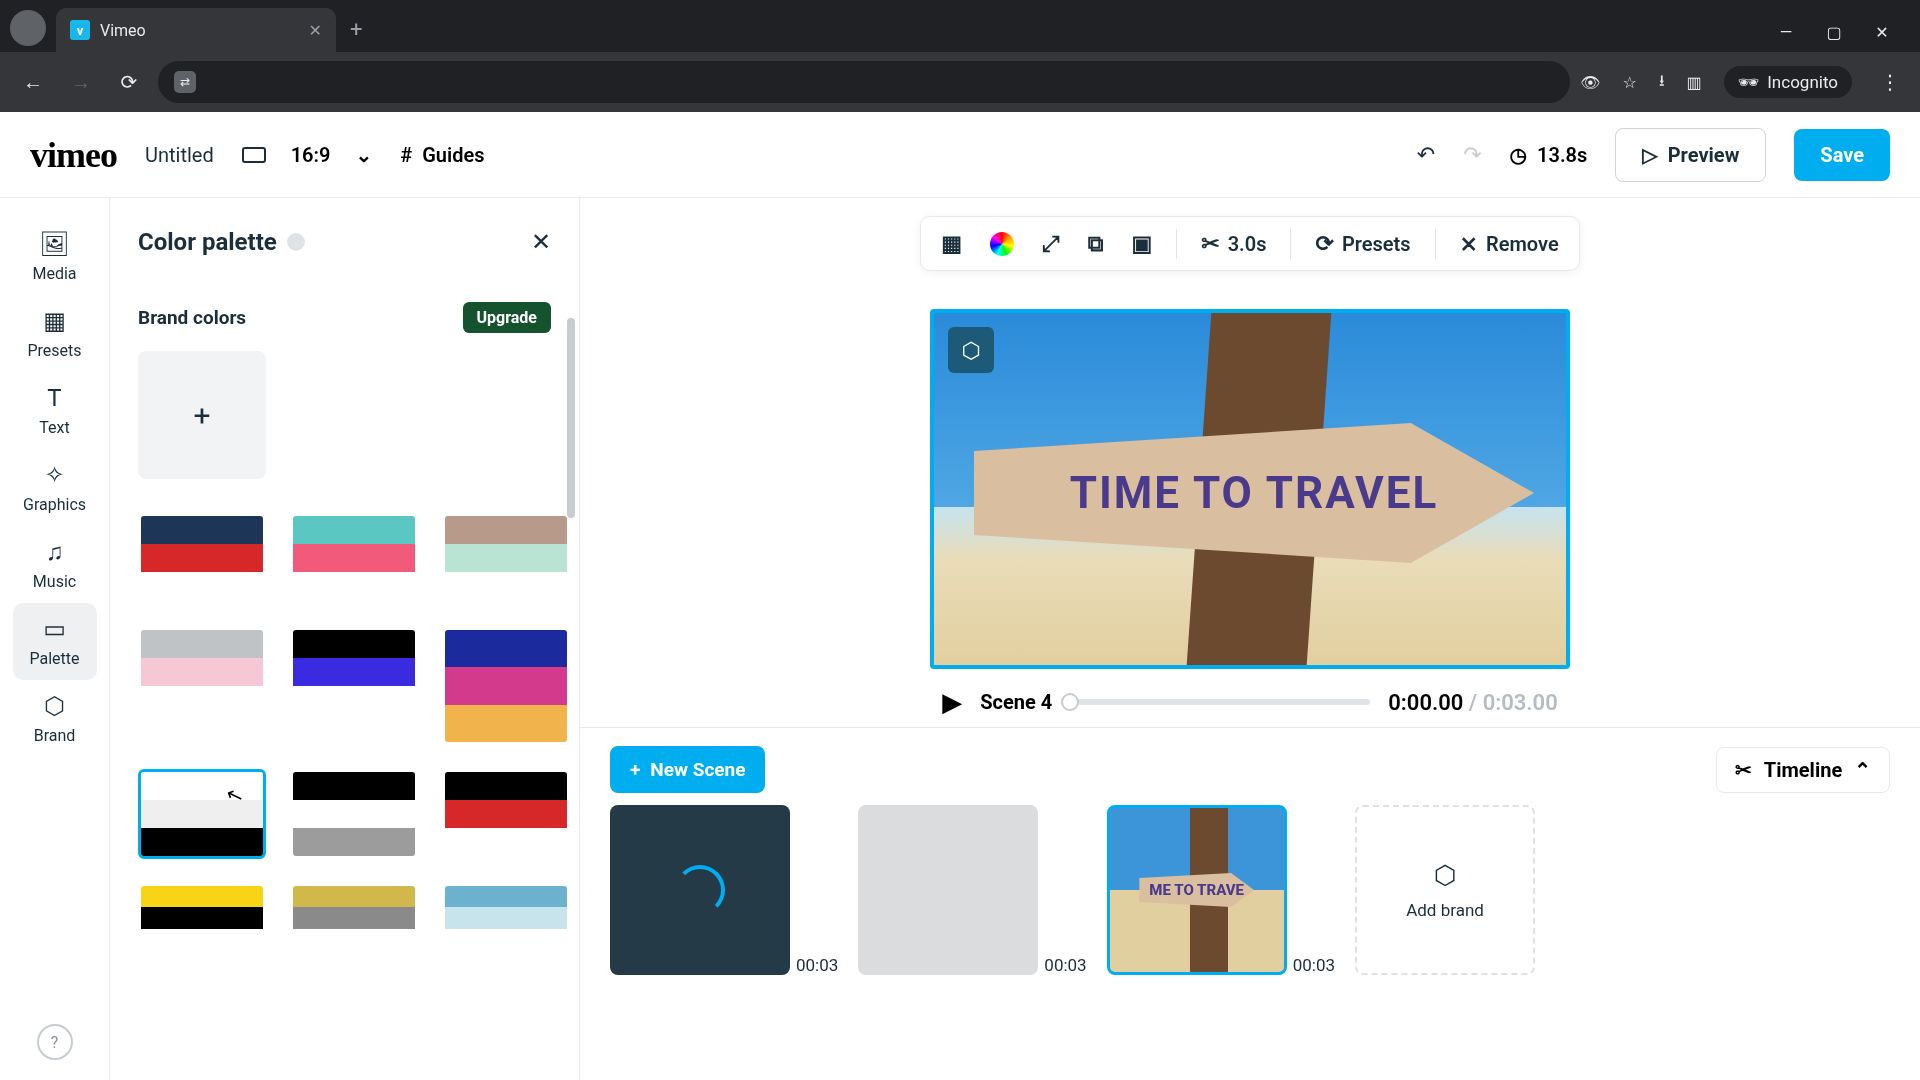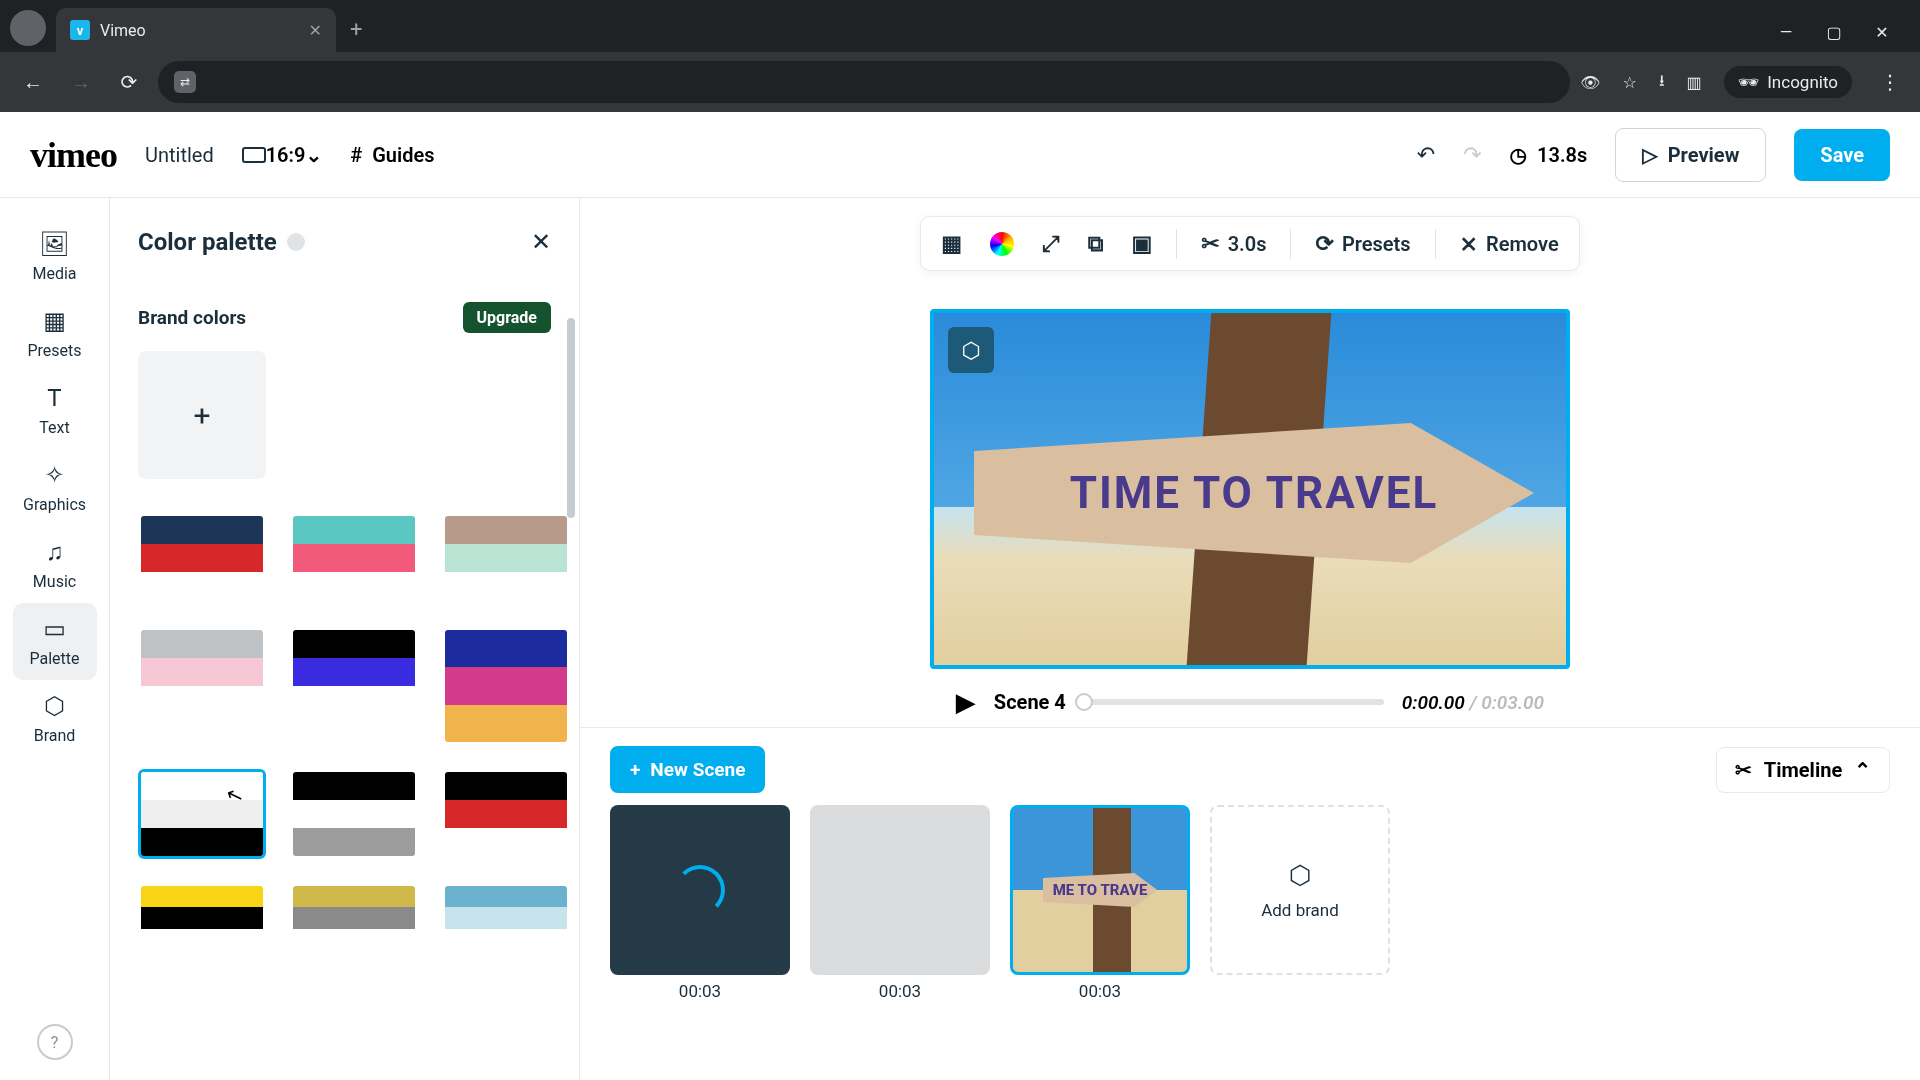--- a/index.html
+++ b/index.html
@@ -27,21 +27,21 @@
 .incognito-pill { background:#202124; border-radius:20px; padding:6px 14px; display:flex; align-items:center; gap:8px; font-size:17px;}
 .more-btn { font-size:20px; cursor:pointer; padding:0 6px;}
 
 
 .app { flex:1; background:#fff; display:flex; flex-direction:column; }
 
 
 .top-bar { height: 86px; border-bottom: 1px solid #e7e9eb; display:flex; align-items:center; padding: 0 30px; gap: 28px; }
 .vimeo-logo { font-family: Georgia, serif; font-weight: bold; font-size: 36px; color:#000; letter-spacing:-1px; }
 .top-bar .muted { color:#1a2e3b; font-size:20px; }
-.ratio-btn { display:flex; align-items:center; gap:0; font-size:20px; font-weight:600; cursor:pointer; }
+.ratio-btn { display:flex; align-items:center; gap:25px; font-size:20px; font-weight:600; cursor:pointer; }
 .ratio-btn .rect { width:24px; height:16px; border:2.5px solid #1a2e3b; border-radius:3px; }
 .guides-btn { display:flex; align-items:center; gap:10px; font-size:20px; font-weight:600; cursor:pointer; }
 .top-spacer { flex:1; }
 .hist-btn { font-size:22px; cursor:pointer; color:#1a2e3b; }
 .hist-btn.disabled { color:#c7ccd0; }
 .duration-pill { display:flex; align-items:center; gap:10px; font-size:20px; font-weight:600; }
 .btn { border:none; border-radius:8px; font-size:20px; font-weight:700; padding: 14px 26px; cursor:pointer; display:flex; align-items:center; gap:10px;}
 .btn-preview { background:#fff; border:1.5px solid #d0d4d8; color:#1a2e3b; }
 .btn-save { background:#00adef; color:#fff; }
 
@@ -92,31 +92,31 @@
 .sign-arrow { position:absolute; top:110px; left:40px; width:560px; height:140px; background:#d9bfa0; display:flex;align-items:center;justify-content:center; clip-path: polygon(0% 20%, 78% 0%, 100% 50%, 78% 100%, 0% 80%); }
 .sign-text { font-size:44px; font-weight:700; color:#4a3a8c; letter-spacing:2px; }
 .stage-badge { position:absolute; top:14px; left:14px; width:46px; height:46px; background:#1d5a78; border-radius:6px; display:flex;align-items:center;justify-content:center;color:#fff;font-size:22px;}
 
 
 .playbar { display:flex; align-items:center; gap:18px; justify-content:center; padding: 18px 0 10px; }
 .play-btn { font-size:26px; cursor:pointer; }
 .scene-label { font-size:20px; font-weight:700; }
 .seek { width: 300px; height:6px; background:#e0e3e6; border-radius:3px; position:relative; }
 .seek .handle { position:absolute; left:0; top:50%; transform:translate(-50%,-50%); width:18px;height:18px;border-radius:50%;background:#fff;border:2px solid #c7ccd0;}
-.timecode { font-size:19px; font-weight:600;font-style:italic; }
+.timecode { font-size:22px; font-weight:600; }
 .timecode .dur { color:#b6bcc1; }
 
 
 .bottom-strip { border-top:1px solid #e7e9eb; padding: 18px 30px; display:flex; flex-direction:column; gap:12px; }
 .strip-top { display:flex; align-items:center; }
 .newscene-btn { background:#00adef; color:#fff; border:none; border-radius:8px; padding:12px 20px; font-size:19px; font-weight:700; display:flex;align-items:center;gap:10px;cursor:pointer;}
 .timeline-btn { margin-left:auto; display:flex; align-items:center; gap:12px; font-size:20px; font-weight:700; background:#fff; border:1px solid #e7e9eb; border-radius:8px; padding:10px 18px; cursor:pointer;}
 
 .scenes-row { display:flex; gap:20px; align-items:flex-start; }
-.scene-card { display:flex; flex-direction:column; align-items:center; gap:6px; }
+.scene-card { display:flex; flex-direction:row; align-items:flex-end; gap:6px; }
 .scene-thumb { width:180px; height:170px; border-radius:8px; border:3px solid transparent; overflow:hidden; position:relative; cursor:pointer;}
 .scene-thumb.selected { border-color:#00adef; }
 .scene-time { font-size:17px; color:#1a2e3b; }
 
 .thumb-dark { background:#243a46; display:flex;align-items:center;justify-content:center;}
 .spinner { width:50px;height:50px;border:4px solid transparent;border-top-color:#00adef;border-right-color:#00adef;border-radius:50%;}
 .thumb-concert { background: radial-gradient(circle at 50% 45%, #f0b060 0%, #a8572b 40%, #3a1a0e 100%); position:relative;}
 .thumb-concert::after{content:"";position:absolute;left:50%;top:38%;transform:translateX(-50%);width:70px;height:70px;border:8px solid rgba(0,0,0,0.55);border-bottom:none;border-radius:50% 50% 0 0;}
 .thumb-blank { background:#dadcde; }
 .thumb-travel { background: linear-gradient(to bottom,#3c95d8 0%, #3c95d8 50%, #e2cf9f 50%, #e2cf9f 100%); position:relative; display:flex;align-items:center;justify-content:center;}

